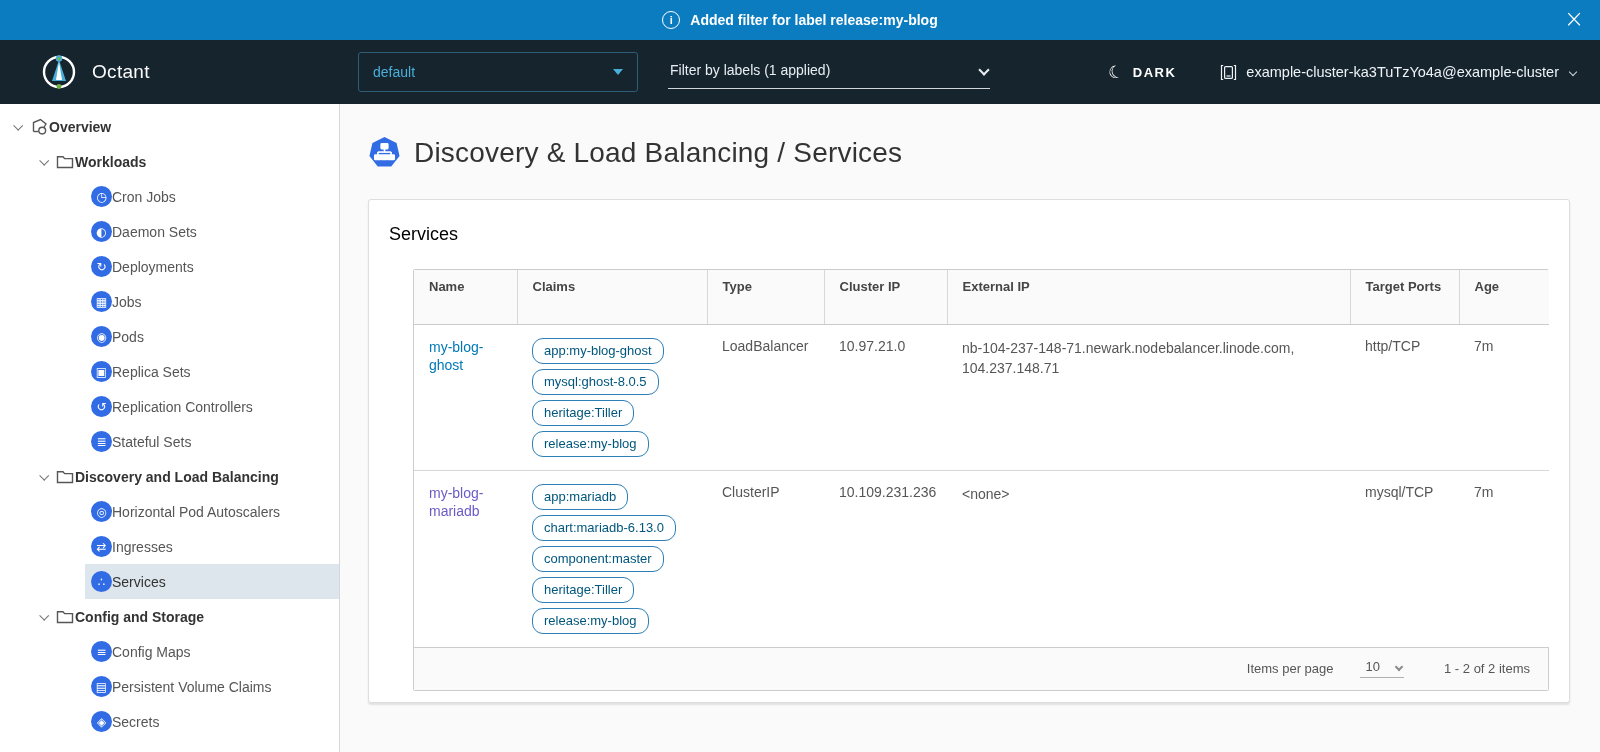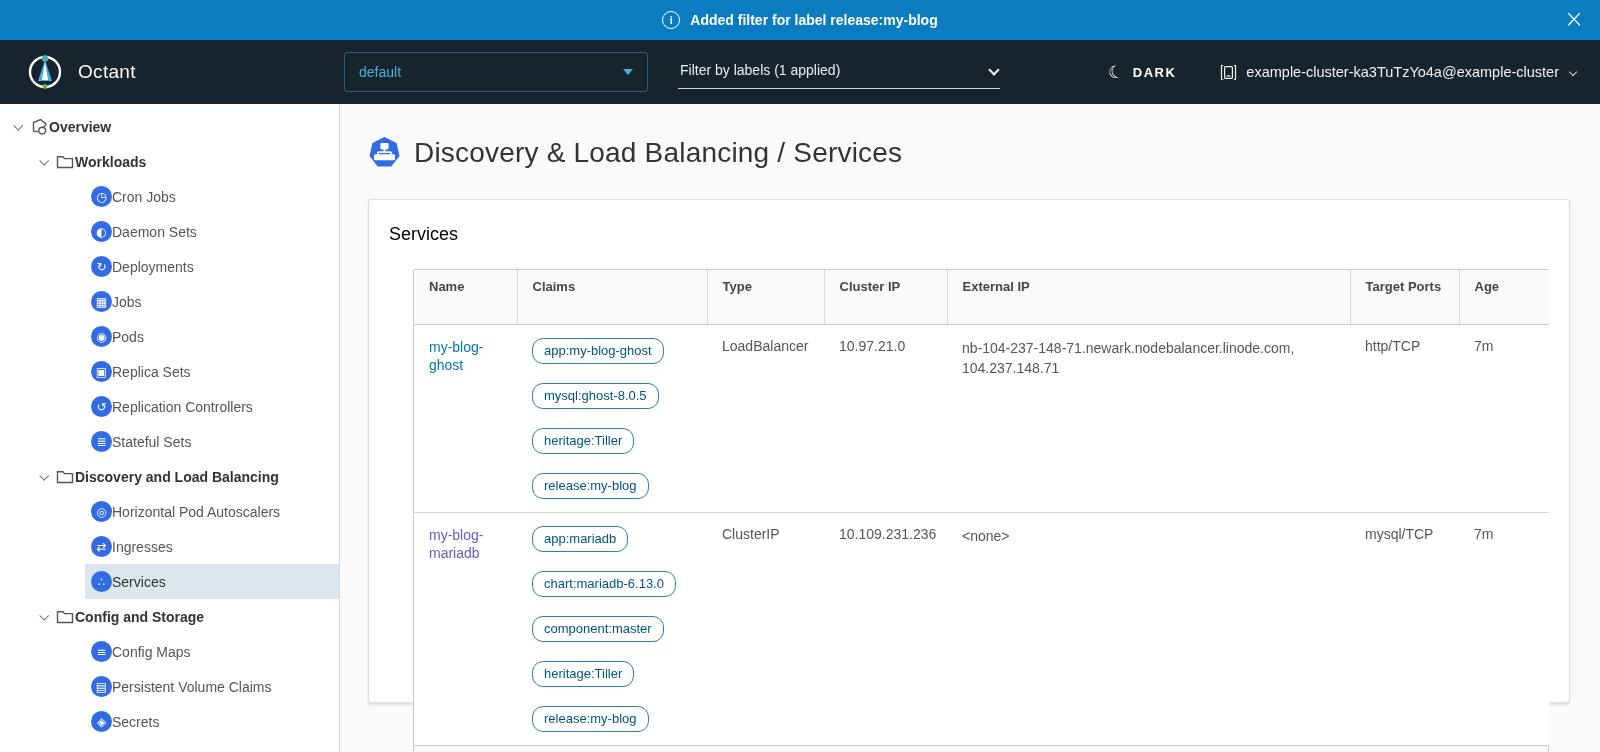--- a/index.html
+++ b/index.html
@@ -24,26 +24,26 @@
   }
   .notify-close {
     position: absolute; right: 16px; top: 4px; font-size: 24px; font-weight: 300;
     color: #fff; cursor: pointer; line-height: 30px; background: none; border: none;
     font-family: "DejaVu Sans", sans-serif;
   }
 
   
   .app-header {
     height: 64px; background: #16242e; display: flex; align-items: center;
-    padding: 0 24px 0 26px; color: #fafafa;
+    padding: 0 24px 0 40px; color: #fafafa;
   }
   .brand { display: flex; align-items: center; gap: 14px; width: 318px; flex: 0 0 auto; }
   .brand-title { font-size: 19px; font-weight: 400; letter-spacing: .3px; color: #fafafa; }
   .ns-select {
-    width: 304px; height: 40px; border: 1px solid #2e5d77; border-radius: 3px;
+    width: 280px; height: 40px; border: 1px solid #2e5d77; border-radius: 3px;
     display: flex; align-items: center; justify-content: space-between;
     padding: 0 14px; color: #49afd9; font-size: 14px; cursor: pointer; flex: 0 0 auto;
   }
   .ns-caret { width: 0; height: 0; border-left: 5px solid transparent;
     border-right: 5px solid transparent; border-top: 6px solid #49afd9; }
   .label-filter {
     width: 322px; margin-left: 30px; align-self: center; cursor: pointer; flex: 0 0 auto;
     border-bottom: 1px solid #d0d6da; padding: 6px 2px 10px 2px;
     display: flex; align-items: center; justify-content: space-between;
     font-size: 14px; color: #e8eef2;
@@ -104,21 +104,21 @@
   }
   thead th + th { border-left: 1px solid #d7d7d7; }
   tbody td {
     font-size: 14px; color: #565656; padding: 13px 15px; vertical-align: top;
     background: #fff;
   }
   tbody tr + tr td { border-top: 1px solid #d7d7d7; }
   .cell-link { text-decoration: none; font-size: 14px; line-height: 1.35; word-wrap: break-word; }
   .link-blue { color: #0079b8; }
   .link-visited { color: #6b5bc7; }
-  .chip-stack { display: flex; flex-direction: column; align-items: flex-start; gap: 19px; }
+  .chip-stack { display: flex; flex-direction: column; align-items: flex-start; gap: 5px; }
   .chip {
     border: 1px solid #2d7fb8; color: #00567d; border-radius: 11px;
     padding: 4px 11px 5px 11px; font-size: 13px; white-space: nowrap; cursor: pointer;
     background: #fff;
   }
   .wrap-cell { word-wrap: break-word; line-height: 1.45; }
 
   .grid-footer {
     border-top: 1px solid #cccccc; background: #fafafa; height: 43px;
     display: flex; align-items: center; justify-content: flex-end;

